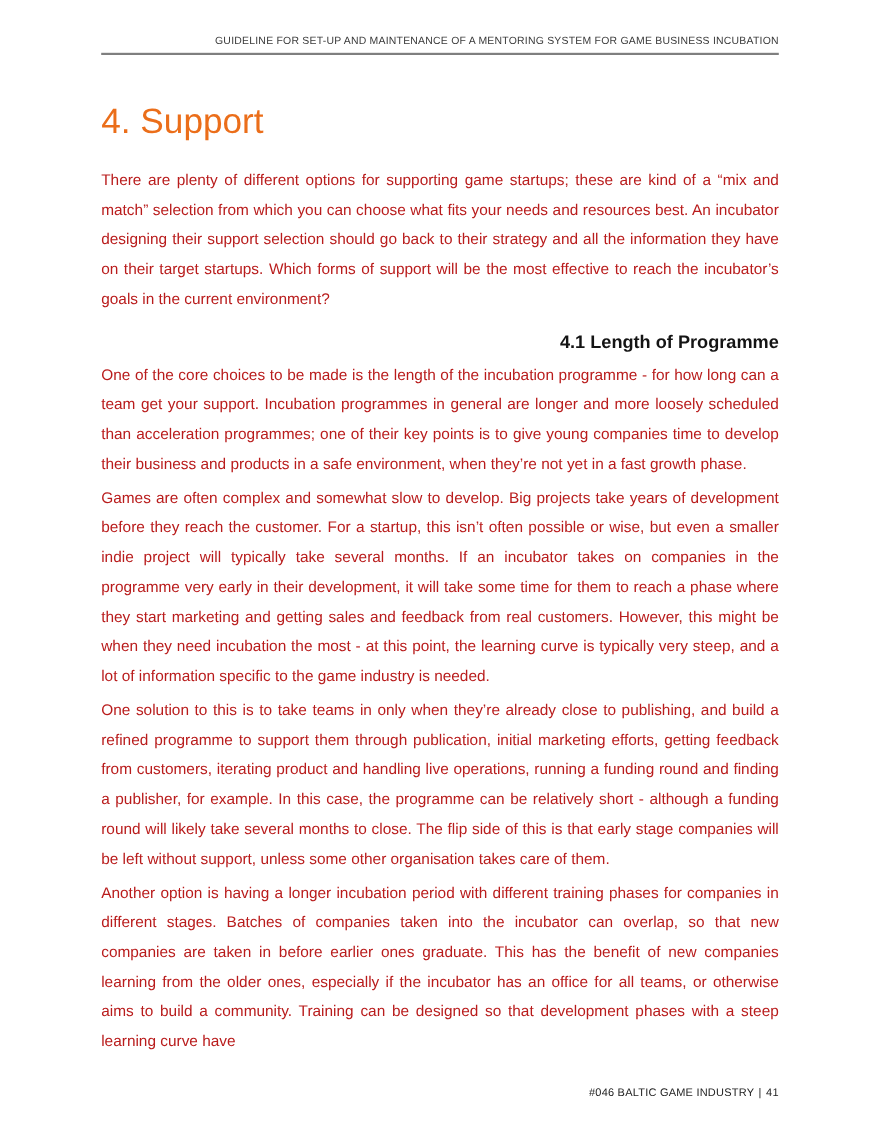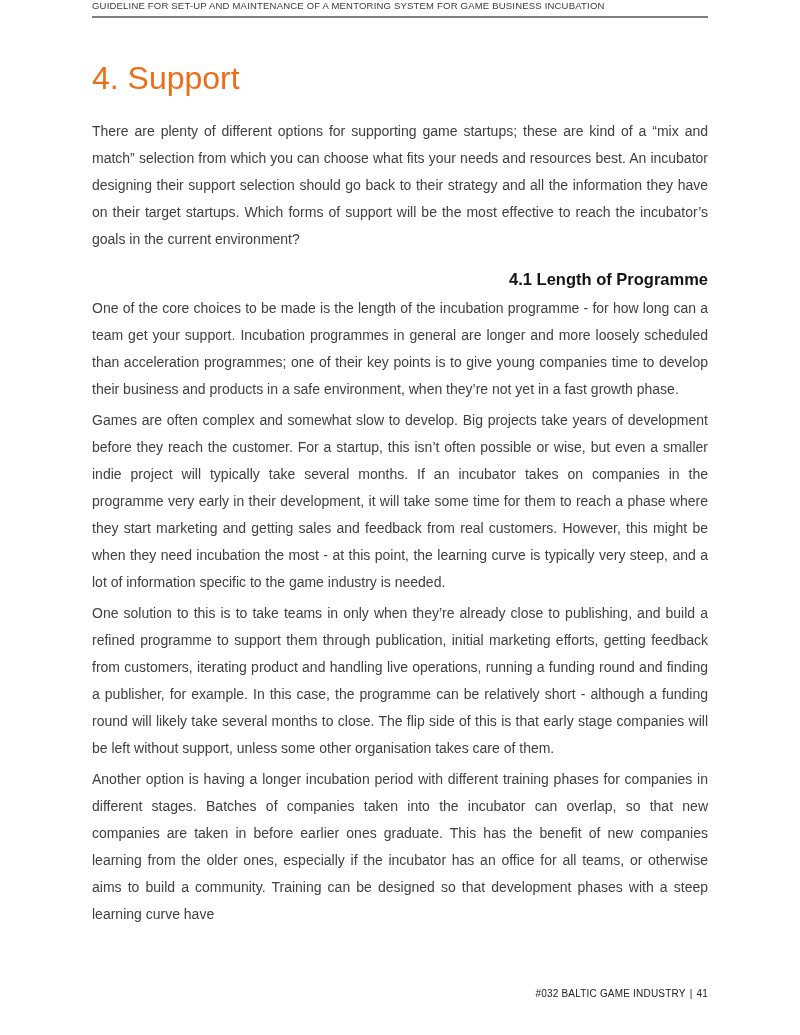--- a/index.html
+++ b/index.html
@@ -12,23 +12,24 @@
     width: 800px;
     height: 1035px;
     background: #ffffff;
     font-family: "Liberation Sans", sans-serif;
     color: #1f1f1f;
     overflow: hidden;
     box-sizing: border-box;
     padding: 0 92px;
   }
   .running-header {
+    padding-top: 32px;
     border-bottom: 2px solid #7f7f7f;
     padding-bottom: 5px;
-    text-align: left;
+    text-align: right;
   }
   .running-header .header-text {
     font-size: 9.5px;
     font-weight: 400;
     letter-spacing: 0.2px;
     color: #3a3a3a;
     white-space: nowrap;
   }
   h1.chapter-title {
     margin: 42px 0 20px 0;
@@ -36,21 +37,21 @@
     line-height: 1.18;
     font-weight: 400;
     color: #EB6E1A;
   }
   p.body-para {
     margin: 0 0 4px 0;
     font-size: 14px;
     line-height: 27px;
     text-align: justify;
     text-justify: inter-word;
-    color: #404040;
+    color: #b91c1c;
   }
   h2.section-heading {
     margin: 14px 0 4px 0;
     font-size: 16.5px;
     line-height: 24px;
     font-weight: 700;
     color: #141414;
     text-align: right;
   }
   .page-footer {
@@ -84,16 +85,16 @@
 
   <p class="body-para">One of the core choices to be made is the length of the incubation programme - for how long can a team get your support. Incubation programmes in general are longer and more loosely scheduled than acceleration programmes; one of their key points is to give young companies time to develop their business and products in a safe environment, when they’re not yet in a fast growth phase.</p>
 
   <p class="body-para">Games are often complex and somewhat slow to develop. Big projects take years of development before they reach the customer. For a startup, this isn’t often possible or wise, but even a smaller indie project will typically take several months. If an incubator takes on companies in the programme very early in their development, it will take some time for them to reach a phase where they start marketing and getting sales and feedback from real customers. However, this might be when they need incubation the most - at this point, the learning curve is typically very steep, and a lot of information specific to the game industry is needed.</p>
 
   <p class="body-para">One solution to this is to take teams in only when they’re already close to publishing, and build a refined programme to support them through publication, initial marketing efforts, getting feedback from customers, iterating product and handling live operations, running a funding round and finding a publisher, for example. In this case, the programme can be relatively short - although a funding round will likely take several months to close. The flip side of this is that early stage companies will be left without support, unless some other organisation takes care of them.</p>
 
   <p class="body-para">Another option is having a longer incubation period with different training phases for companies in different stages. Batches of companies taken into the incubator can overlap, so that new companies are taken in before earlier ones graduate. This has the benefit of new companies learning from the older ones, especially if the incubator has an office for all teams, or otherwise aims to build a community. Training can be designed so that development phases with a steep learning curve have</p>
 
   <div class="page-footer">
-    <span>#032 BALTIC GAME INDUSTRY</span><span class="sep">|</span><span>41</span>
+    <span>#046 BALTIC GAME INDUSTRY</span><span class="sep">|</span><span>41</span>
   </div>
 
 </div>
 
 </body></html>

